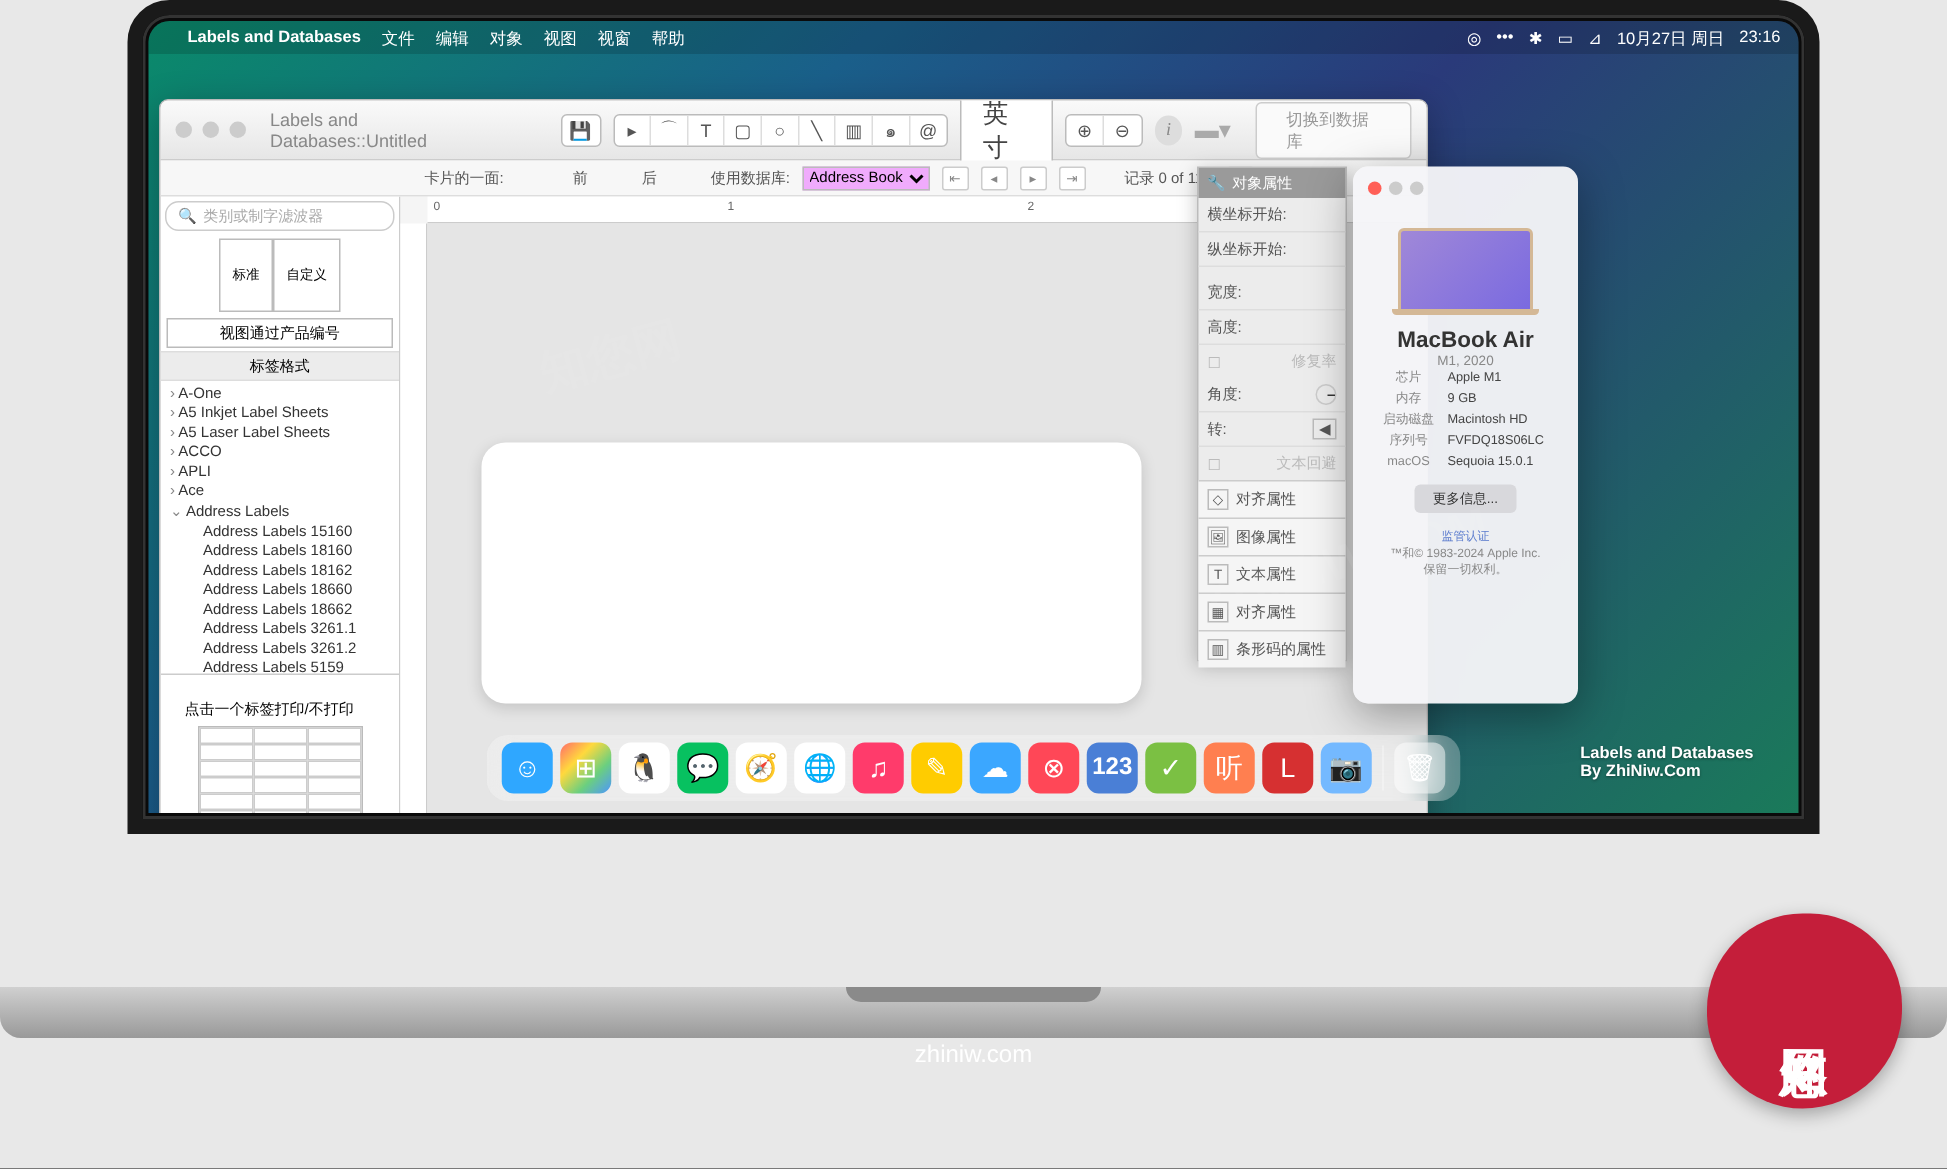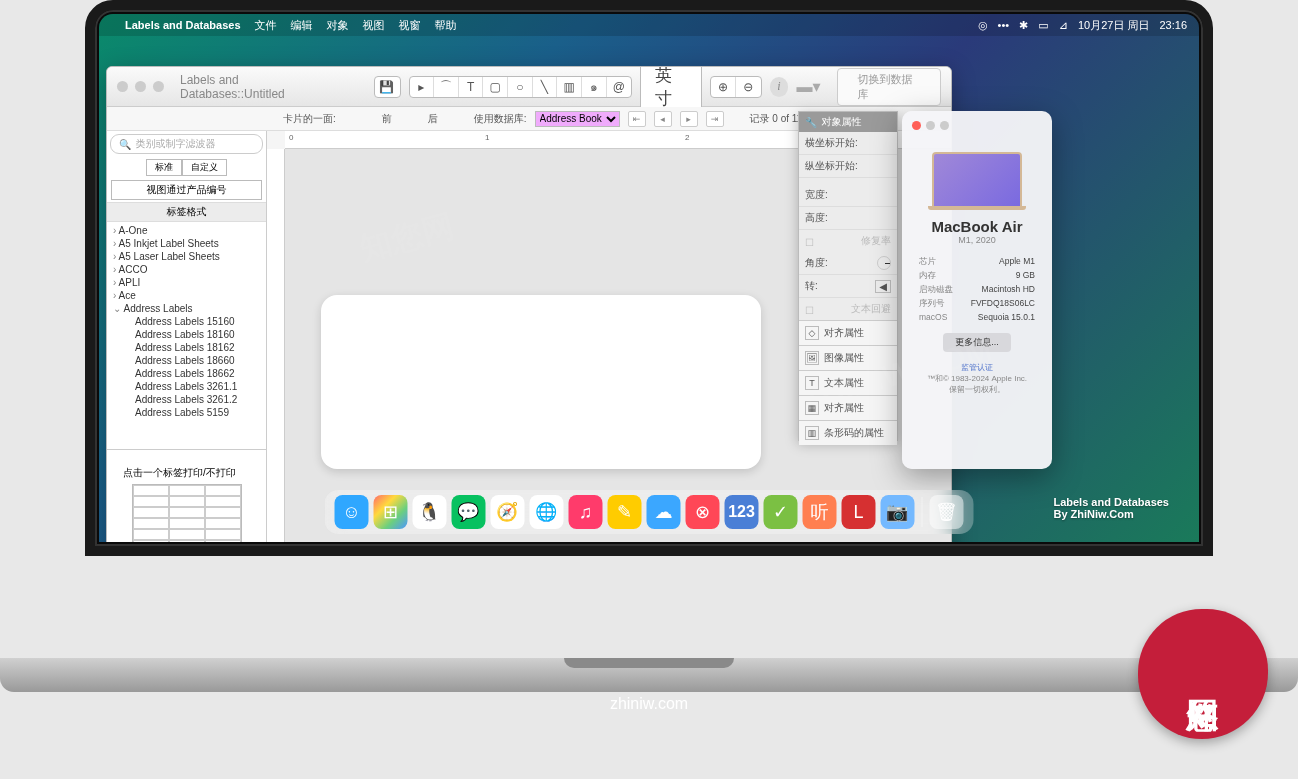--- a/index.html
+++ b/index.html
@@ -28,21 +28,21 @@
 .subbar .lbl{white-space:nowrap}
 .subbar select{font-size:10px;height:16px;border:1px solid #bbb;background:#f0abfc}
 .navbtn{width:18px;height:16px;border:1px solid #ccc;background:#fff;display:flex;align-items:center;justify-content:center;font-size:9px;color:#888;border-radius:2px}
 .body{flex:1;display:flex;overflow:hidden}
 .sidebar{width:160px;border-right:1px solid #ccc;display:flex;flex-direction:column;background:#fff;font-size:10px}
 .sb-tabs{display:flex;justify-content:center;gap:0;padding:3px;border-bottom:1px solid #ddd}
 .sb-tab{padding:2px 10px;border:1px solid #bbb;background:#fff;font-size:10px}
 .sb-tab.active{background:#e8e8e8}
 .sb-search{margin:3px;border:1px solid #ccc;border-radius:9px;padding:2px 8px;font-size:10px;color:#aaa;background:#fff;display:flex;align-items:center;gap:4px}
 .sb-subtabs{display:flex;justify-content:center;gap:0;padding:2px}
-.sb-subtab{padding:1px 8px;border:1px solid #bbb;background:#fff;font-size:9px}
+.sb-subtab{padding:17px 8px;border:1px solid #bbb;background:#fff;font-size:9px}
 .sb-prod{margin:2px 4px;border:1px solid #bbb;text-align:center;padding:2px;font-size:10px;background:#fff}
 .sb-hdr{background:#ececec;padding:2px 6px;font-size:10px;text-align:center;border-top:1px solid #ddd;border-bottom:1px solid #ddd}
 .tree{flex:1;overflow:auto;padding:2px 4px}
 .tree-item{padding:1px 2px;white-space:nowrap;color:#333;cursor:default}
 .tree-item.l1::before{content:"› ";color:#888}
 .tree-item.l1.open::before{content:"⌄ "}
 .tree-item.l2{padding-left:24px}
 .sb-foot{border-top:1px solid #ccc;padding:16px;font-size:10px}
 .grid-prev{margin:4px auto;width:110px;height:110px;border:1px solid #bbb;background:#fff;display:grid;grid-template-columns:repeat(3,1fr);grid-auto-rows:11px}
 .grid-prev div{border:1px solid #ccc}
@@ -61,24 +61,24 @@
 .prop-row{padding:4px 6px;border-bottom:1px solid #ddd;display:flex;justify-content:space-between;align-items:flex-end}
 .prop-btn{border-top:1px solid #ccc;padding:5px 6px;display:flex;align-items:center;gap:5px;background:#f5f5f5}
 .prop-btn .ic{width:14px;height:14px;border:1px solid #bbb;display:flex;align-items:center;justify-content:center;font-size:9px}
 .about-window{position:absolute;left:803px;top:75px;width:150px;height:358px;background:rgba(245,245,248,0.96);border-radius:10px;box-shadow:0 8px 30px rgba(0,0,0,0.35);padding:8px;font-size:9px;color:#444;text-align:center}
 .about-traffic{display:flex;gap:5px;padding:2px}
 .about-traffic span{width:9px;height:9px;border-radius:50%}
 .ab-r{background:#ff5f57}.ab-y{background:#febc2e}.ab-g{background:#28c840}
 .mba-img{margin:20px auto 10px;width:90px;height:56px;background:linear-gradient(135deg,#a088d8,#7a6ae0);border-radius:4px 4px 0 0;border:2px solid #d4b896;position:relative}
 .mba-img::after{content:"";position:absolute;left:-6px;right:-6px;bottom:-4px;height:4px;background:#d4b896;border-radius:0 0 3px 3px}
 .mba-name{font-size:15px;font-weight:700;color:#333;margin-top:8px}
-.mba-sub{font-size:9px;color:#888;margin-bottom:10px}
+.mba-sub{font-size:9px;color:#888;}
 .spec-row{display:flex;justify-content:center;gap:6px;font-size:8.5px;padding:1px 0}
-.spec-row .k{color:#888;text-align:left;width:40px}
-.spec-row .v{color:#444;text-align:right;width:70px}
+.spec-row .k{color:#888;text-align:center;width:40px}
+.spec-row .v{color:#444;text-align:left;width:70px}
 .more-btn{margin:10px auto 6px;background:#d8d8dc;border-radius:4px;padding:3px 12px;font-size:9px;color:#333;display:inline-block}
 .reg{font-size:8px;color:#888;margin-top:4px;line-height:1.4}
 .desk-label{position:absolute;right:30px;top:460px;color:#fff;font-size:11px;font-weight:600;text-shadow:0 1px 2px rgba(0,0,0,0.4);text-align:left}
 .dock{position:absolute;left:50%;bottom:8px;transform:translateX(-50%);height:44px;background:rgba(255,255,255,0.28);border-radius:14px;display:flex;align-items:center;padding:0 10px;gap:5px;backdrop-filter:blur(10px)}
 .dock-item{width:34px;height:34px;border-radius:8px;display:flex;align-items:center;justify-content:center;font-size:18px;color:#fff}
 .dock-sep{width:1px;height:30px;background:rgba(255,255,255,0.4);margin:0 2px}
 .seal{position:absolute;right:30px;bottom:40px;width:130px;height:130px;background:#c41e3a;border-radius:50% 48% 52% 50%;display:flex;align-items:center;justify-content:center;color:#fff;font-size:32px;font-weight:700;writing-mode:vertical-rl;box-shadow:0 4px 12px rgba(0,0,0,0.3)}
 .site{position:absolute;left:50%;bottom:66px;transform:translateX(-50%);color:#fff;font-size:16px;font-weight:500}
 .watermark{position:absolute;color:rgba(255,255,255,0.06);font-size:32px;font-weight:700;transform:rotate(-15deg);pointer-events:none}
 </style>

